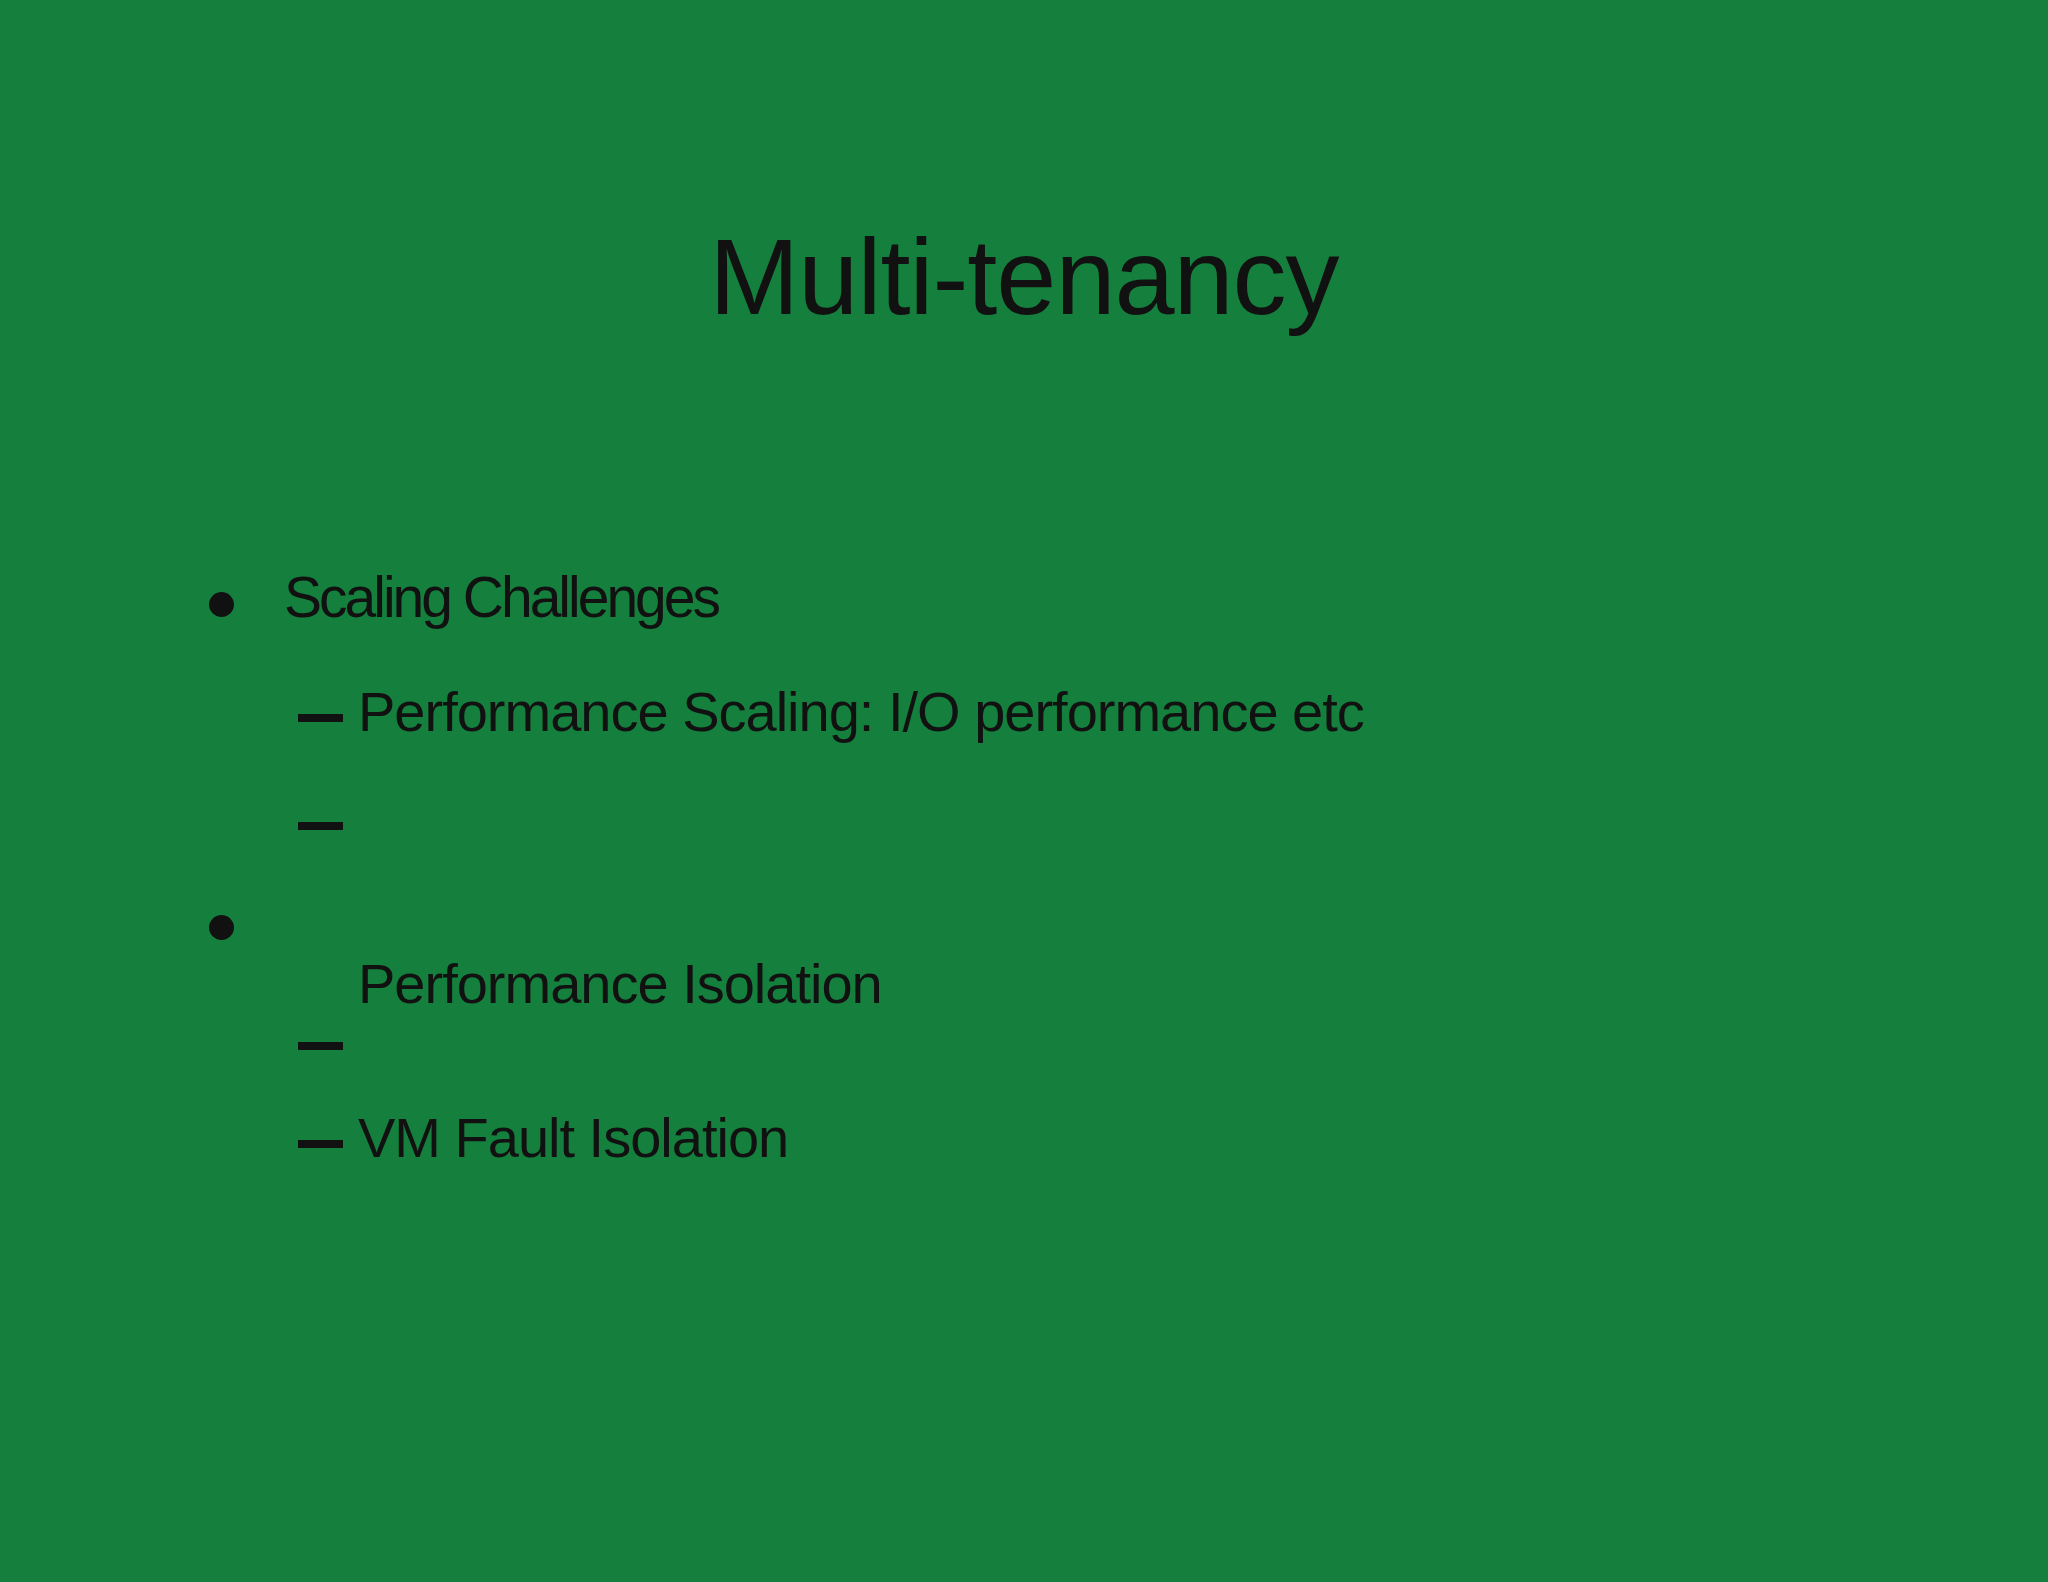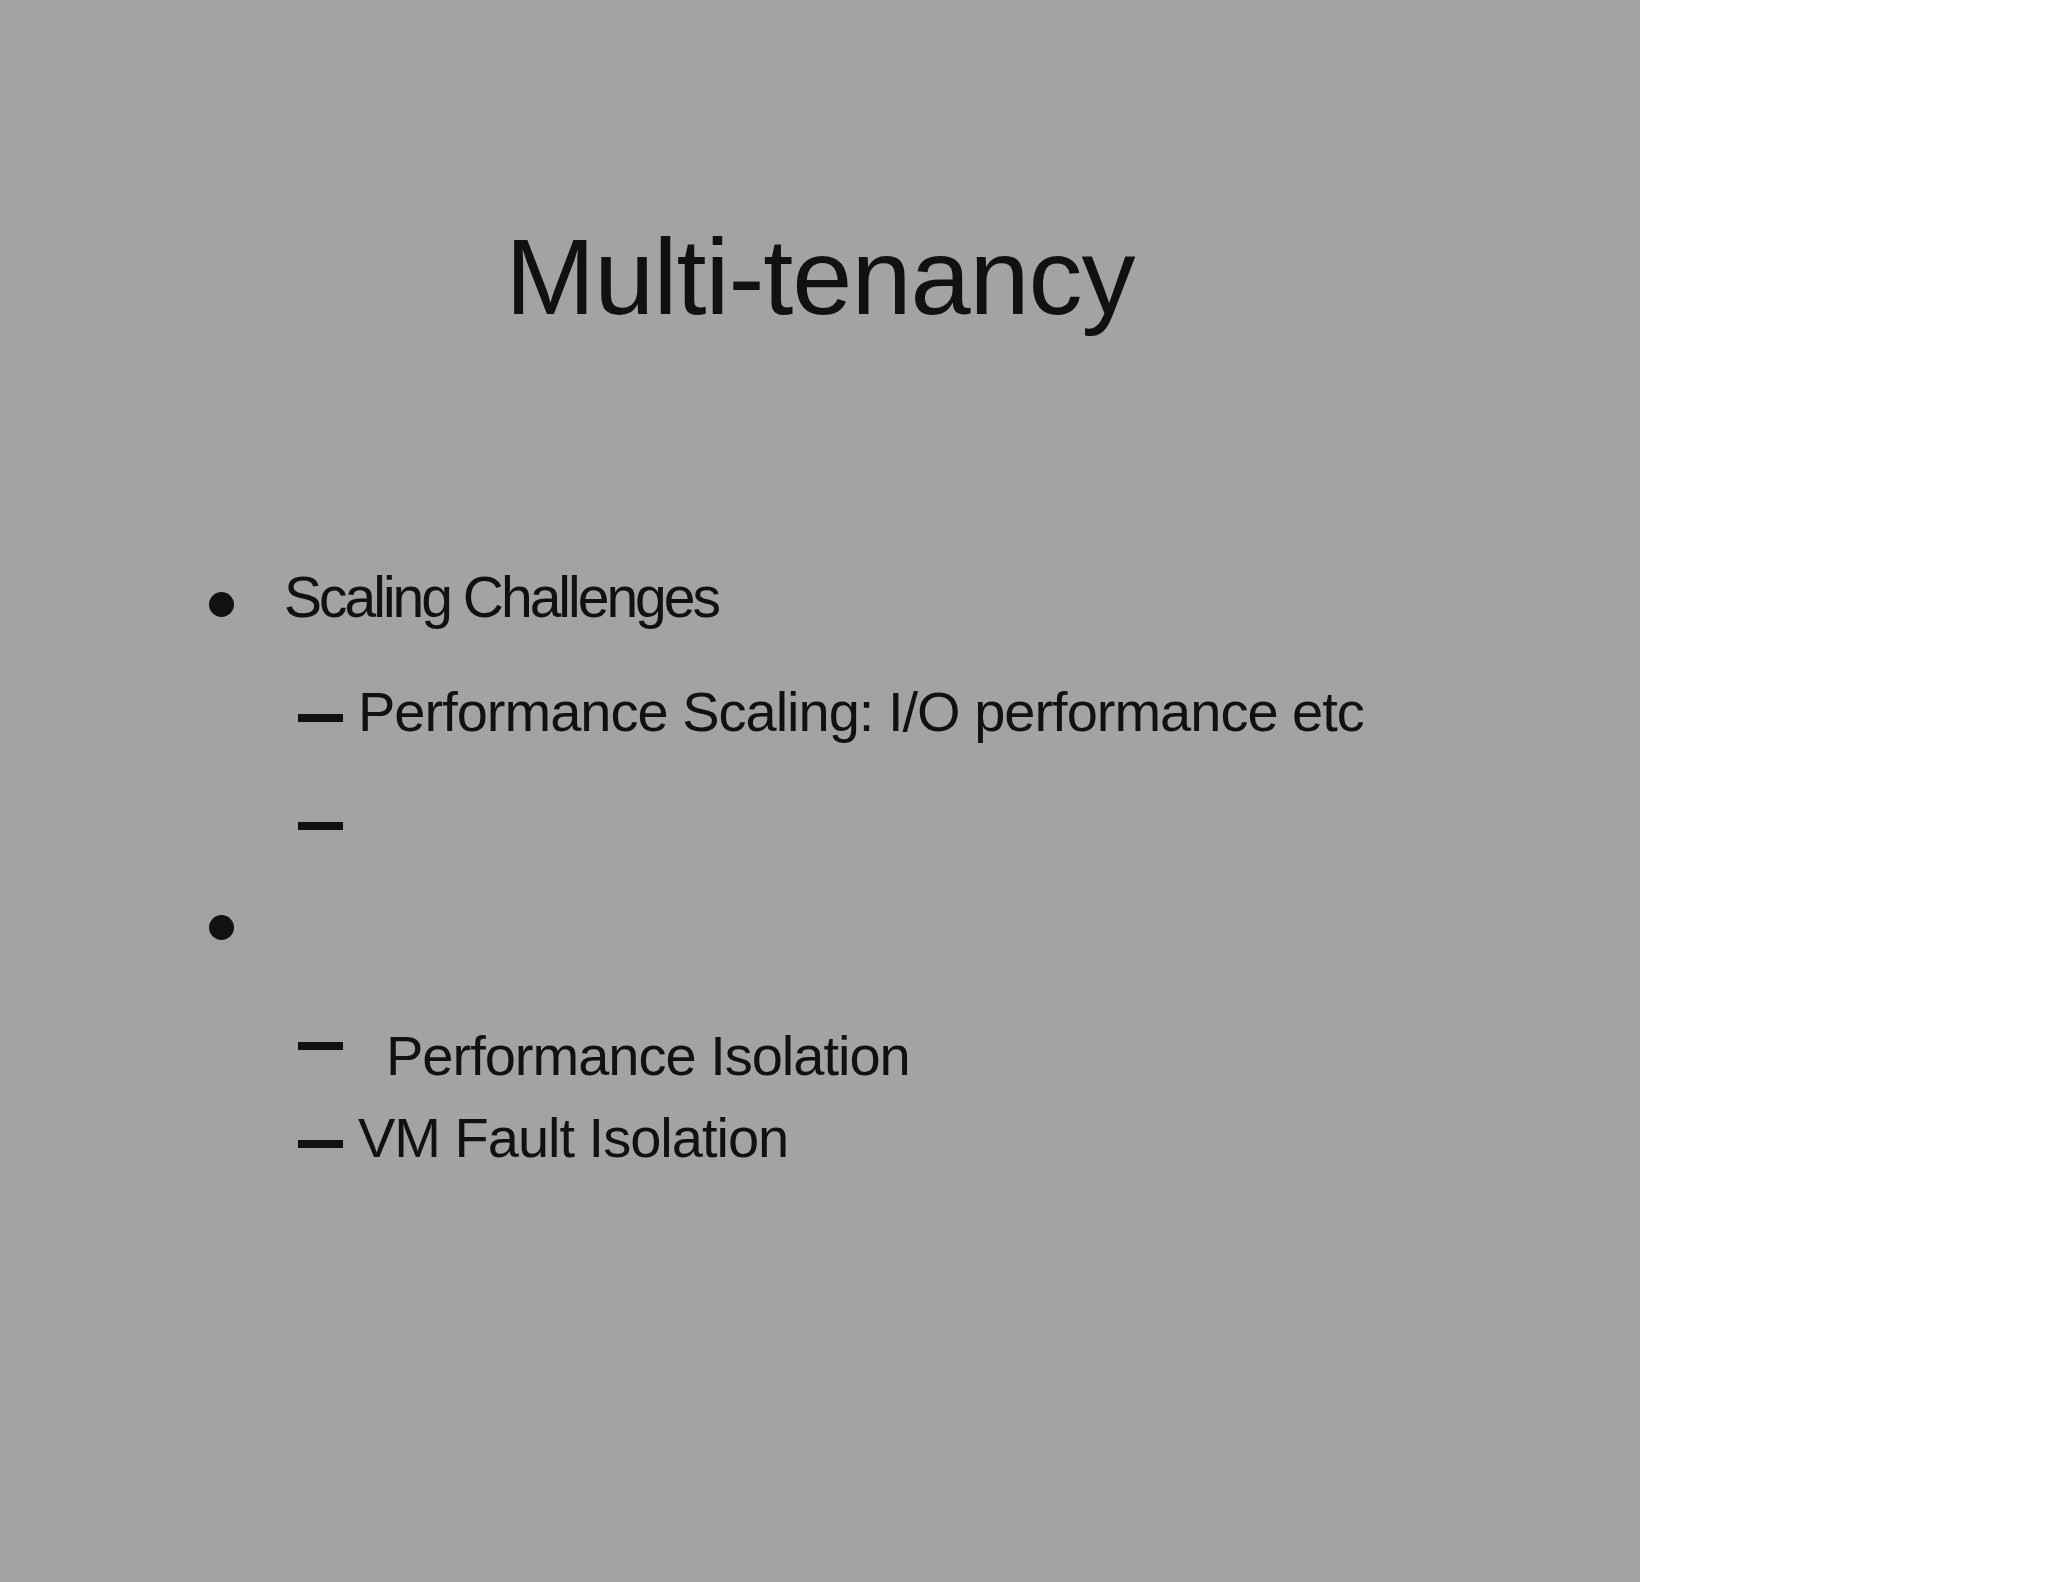--- a/index.html
+++ b/index.html
@@ -1,20 +1,20 @@
 <!DOCTYPE html>
 <html><head>
 <meta charset="utf-8">
 <style>
   html, body { margin: 0; padding: 0; background: #ffffff; }
   .slide {
     position: relative;
-    width: 1640px;
+    width: 2048px;
     height: 1582px;
-    background: #a3a3a3;
+    background: #15803d;
     overflow: hidden;
     font-family: "Liberation Sans", sans-serif;
     color: #111111;
   }
   .title {
     position: absolute;
     left: 0; right: 0;
     top: 223px;
     margin: 0;
     text-align: center;
@@ -95,19 +95,19 @@
   <div class="line lvl1" style="top: 569px;">Scaling Challenges</div>
 
   <span class="dash" style="top: 714px;"></span>
   <div class="line lvl2" style="top: 684px;">Performance Scaling: I/O performance etc</div>
 
   <span class="dash" style="top: 822px;"></span>
 
   <span class="dot" style="top: 915px;"></span>
 
   <span class="dash" style="top: 1042px;"></span>
-  <div class="line lvl2" style="top: 1028px; margin-left: 28px;">Performance Isolation</div>
+  <div class="line lvl2" style="top: 956px;">Performance Isolation</div>
 
   <span class="dash" style="top: 1140px;"></span>
   <div class="line lvl2" style="top: 1110px;">VM Fault Isolation</div>
 
 
 </div>
 
 </body></html>

